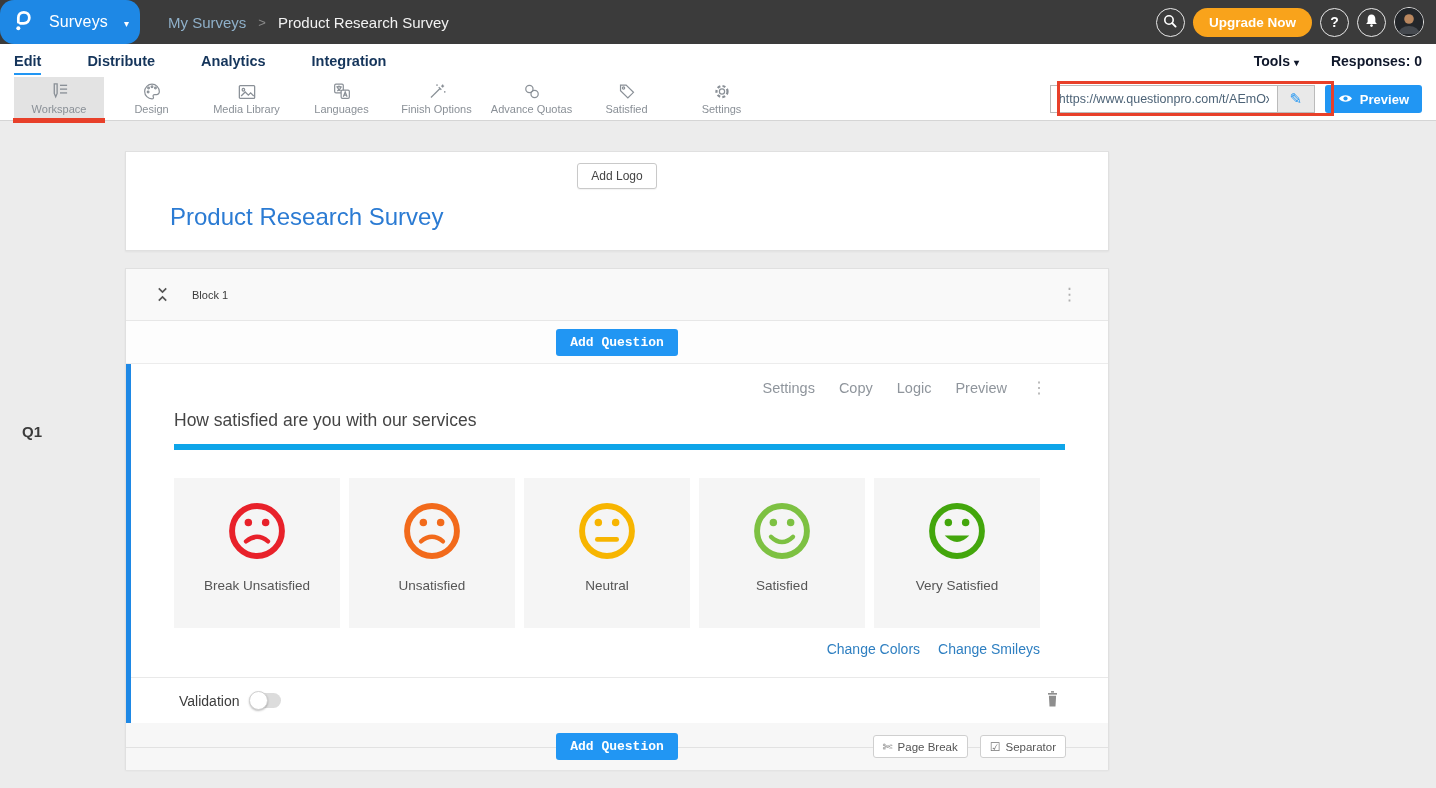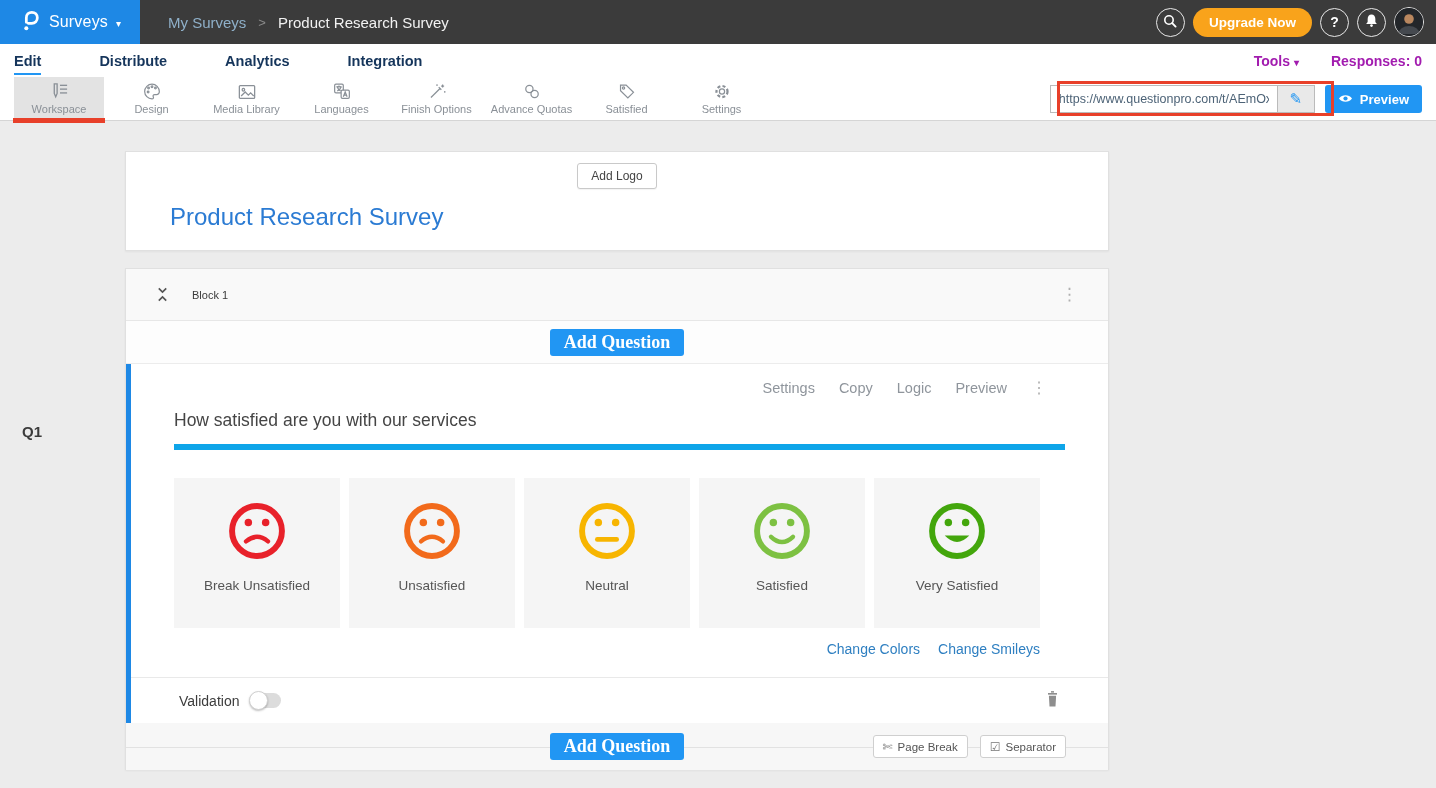--- a/index.html
+++ b/index.html
@@ -7,38 +7,38 @@
   body {
     font-family:"Liberation Sans", sans-serif;
     background:#ececec;
     position:relative;
     overflow:hidden;
     -webkit-font-smoothing:antialiased;
   }
 
   
   .topbar { height:44px; background:#3b3b3b; display:flex; align-items:center; position:relative; }
-  .logo-block { width:140px; height:44px; background:#1e88e5; display:flex; align-items:center; justify-content:center; gap:8px; color:#fff; }
+  .logo-block { width:140px; height:44px; background:#1e88e5; display:flex; align-items:center; justify-content:center; gap:16px; color:#fff;border-radius:14px; }
   .logo-block .product { font-size:16px; font-weight:400; letter-spacing:.2px; }
   .logo-block .caret { font-size:10px; margin-top:2px; }
   .breadcrumb { display:flex; align-items:center; gap:12px; margin-left:28px; font-size:15px; }
   .breadcrumb .parent { color:#8fb0c9; cursor:pointer; }
   .breadcrumb .sep { color:#8a8a8a; font-size:13px; }
   .breadcrumb .current { color:#f2f2f2; }
   .topbar-right { position:absolute; right:12px; top:0; height:44px; display:flex; align-items:center; gap:8px; }
   .circle-btn { width:29px; height:29px; border:1.5px solid #e8e8e8; border-radius:50%; display:flex; align-items:center; justify-content:center; cursor:pointer; color:#fff; font-weight:bold; font-size:14px; }
   .upgrade-btn { height:29px; padding:0 16px; background:#f9a31b; border:none; border-radius:15px; color:#fff; font-weight:bold; font-size:13.5px; font-family:inherit; cursor:pointer; }
   .avatar { width:30px; height:30px; border-radius:50%; border:1.5px solid #e8e8e8; overflow:hidden; cursor:pointer; }
 
   
   .nav-row { height:33px; background:#fff; display:flex; align-items:center; padding:0 14px; position:relative; }
-  .nav-tabs { display:flex; gap:12px; height:100%; }
+  .nav-tabs { display:flex; gap:0; height:100%; }
   .tab { font-size:14.5px; font-weight:700; color:#15355b; padding:6px 0 4px; margin-right:46px; cursor:pointer; border-bottom:2.5px solid transparent; align-self:center; }
   .tab.active { border-bottom-color:#2196f3; }
-  .nav-right { position:absolute; right:14px; display:flex; align-items:center; gap:32px; font-size:14px; font-weight:700; color:#a21caf; }
+  .nav-right { position:absolute; right:14px; display:flex; align-items:center; gap:32px; font-size:14px; font-weight:700; color:#0f172a; }
   .nav-right .tools { cursor:pointer; }
   .nav-right .caret { font-size:10px; }
 
   
   .toolbar { height:44px; background:#fff; border-bottom:1px solid #d5d5d5; display:flex; align-items:stretch; position:relative; }
   .tool-item { width:95px; display:flex; flex-direction:column; align-items:center; justify-content:center; gap:2px; cursor:pointer; color:#8a9097; }
   .tool-item:first-child { width:90px; margin-left:14px; }
   .tool-item.active { background:#e3e3e3; }
   .tool-item .t-icon { height:19px; display:flex; align-items:flex-end; }
   .tool-item .t-label { font-size:11px; line-height:12px; }
@@ -60,21 +60,21 @@
   .add-logo-btn { background:#fff; border:1px solid #c9c9c9; border-radius:3px; padding:5px 13px; font-size:12px; color:#444; font-family:inherit; cursor:pointer; box-shadow:0 1px 1px rgba(0,0,0,.05); }
   .survey-title { margin:14px 0 0 44px; font-size:24px; color:#2b7bd3; cursor:text; }
 
   
   .block-card { top:147px; height:502px; }
   .block-header { height:52px; background:#f9f9f9; border-bottom:1px solid #e7e7e7; display:flex; align-items:center; padding:0 30px; }
   .collapse-icon { cursor:pointer; display:flex; margin-right:23px; }
   .block-title { font-size:11px; color:#3a3a3a; font-weight:500; cursor:text; }
   .block-menu { margin-left:auto; color:#b0b0b0; font-size:17px; cursor:pointer; line-height:14px; letter-spacing:0; }
   .addq-strip { height:43px; background:#fdfdfd; border-bottom:1px solid #ececec; display:flex; align-items:center; justify-content:center; }
-  .addq-btn { background:#2196f3; color:#fff; border:none; border-radius:3px; height:27px; padding:0 14px; font-size:18px; font-weight:700; font-family:Liberation Serif, serif; cursor:pointer; }
+  .addq-btn { background:#2196f3; color:#fff; border:none; border-radius:3px; height:27px; padding:0 14px; font-size:13px; font-weight:700; font-family:Liberation Mono, monospace; cursor:pointer; }
 
   
   .question-card { border-left:5px solid #1e88e5; background:#fff; }
   .q-body { padding:14px 43px 0 43px; }
   .q-toolbar { display:flex; justify-content:flex-end; align-items:center; gap:24px; font-size:14.5px; color:#8f959c; padding-right:18px; }
   .q-action { cursor:pointer; }
   .q-menu-dots { color:#b0b0b0; font-size:16px; cursor:pointer; }
   .q-title { margin-top:13px; font-size:17.5px; font-weight:500; color:#454545; padding-bottom:13px; border-bottom:6px solid #0ea5e9; cursor:text; }
   .smiley-row { display:flex; gap:9px; margin-top:28px; width:866px; }
   .smiley-card { width:166px; height:150px; background:#f5f5f5; display:flex; flex-direction:column; align-items:center; cursor:pointer; }

